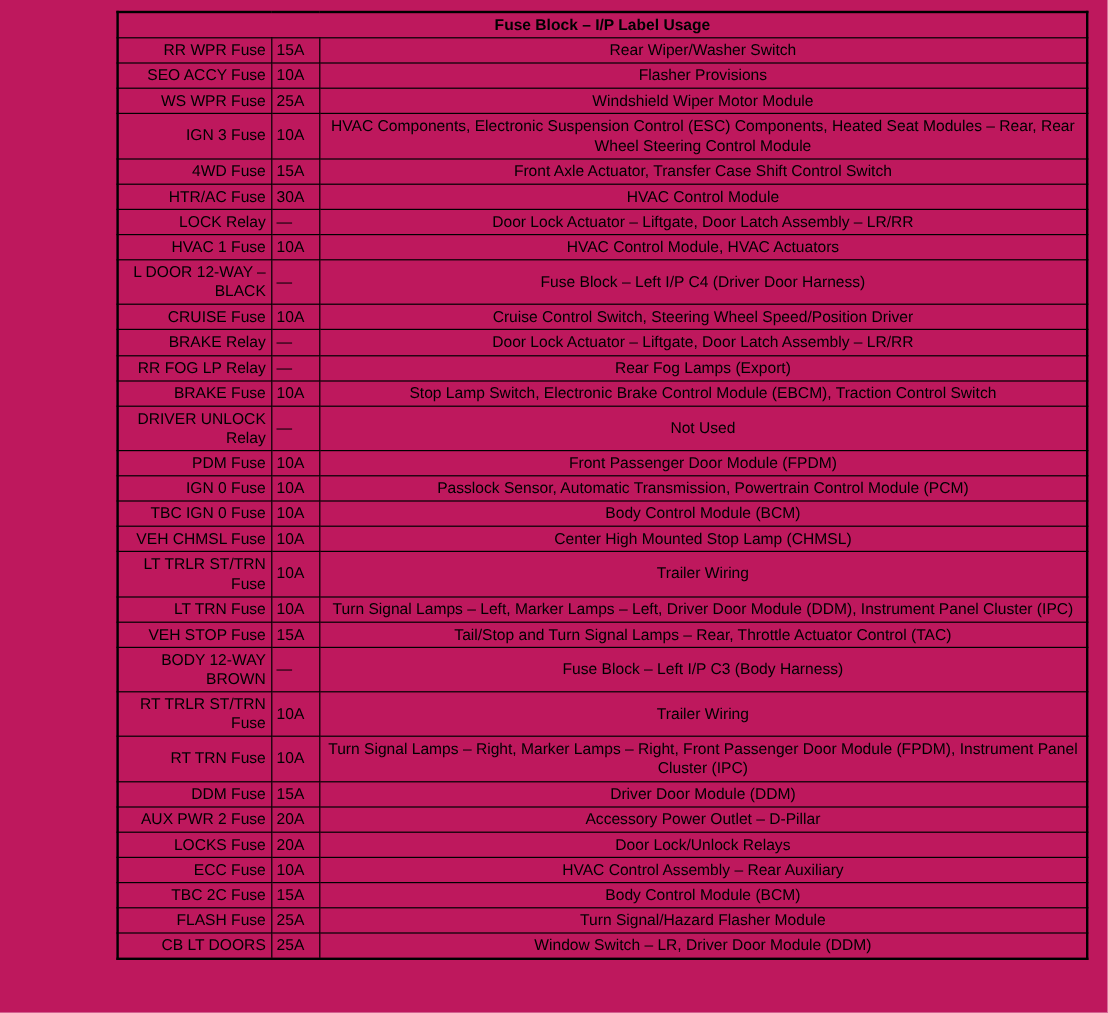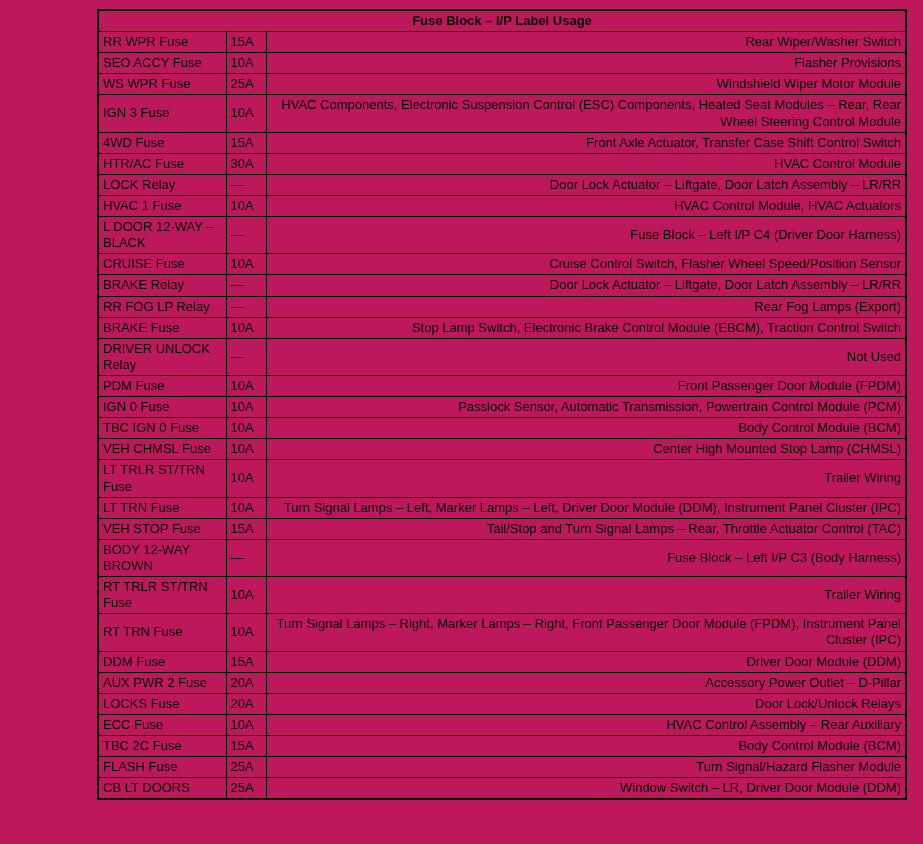--- a/index.html
+++ b/index.html
@@ -36,23 +36,23 @@
     text-align: center;
     font-weight: bold;
   }
   th.col-device, th.col-rating, th.col-description {
     text-align: center;
     font-weight: bold;
   }
   col.device-col  { width: 128px; }
   col.rating-col  { width: 40px;  }
   col.desc-col    { width: 640px; }
-  td.td-device { text-align: left; }
+  td.td-device { text-align: right; }
   td.td-rating { }
-  td.td-description { text-align: right; }
+  td.td-description { text-align: center; }
 </style>
 </head>
 <body>
 
 <div class="page">
   <table class="fuse-table">
     <colgroup>
       <col class="device-col">
       <col class="rating-col">
       <col class="desc-col">
@@ -104,21 +104,21 @@
           <td class="td-description">HVAC Control Module, HVAC Actuators</td>
         </tr>
         <tr>
           <td class="td-device">L DOOR 12-WAY – BLACK</td>
           <td class="td-rating">—</td>
           <td class="td-description">Fuse Block – Left I/P C4 (Driver Door Harness)</td>
         </tr>
         <tr>
           <td class="td-device">CRUISE Fuse</td>
           <td class="td-rating">10A</td>
-          <td class="td-description">Cruise Control Switch, Flasher Wheel Speed/Position Sensor</td>
+          <td class="td-description">Cruise Control Switch, Steering Wheel Speed/Position Driver</td>
         </tr>
         <tr>
           <td class="td-device">BRAKE Relay</td>
           <td class="td-rating">—</td>
           <td class="td-description">Door Lock Actuator – Liftgate, Door Latch Assembly – LR/RR</td>
         </tr>
         <tr>
           <td class="td-device">RR FOG LP Relay</td>
           <td class="td-rating">—</td>
           <td class="td-description">Rear Fog Lamps (Export)</td>

